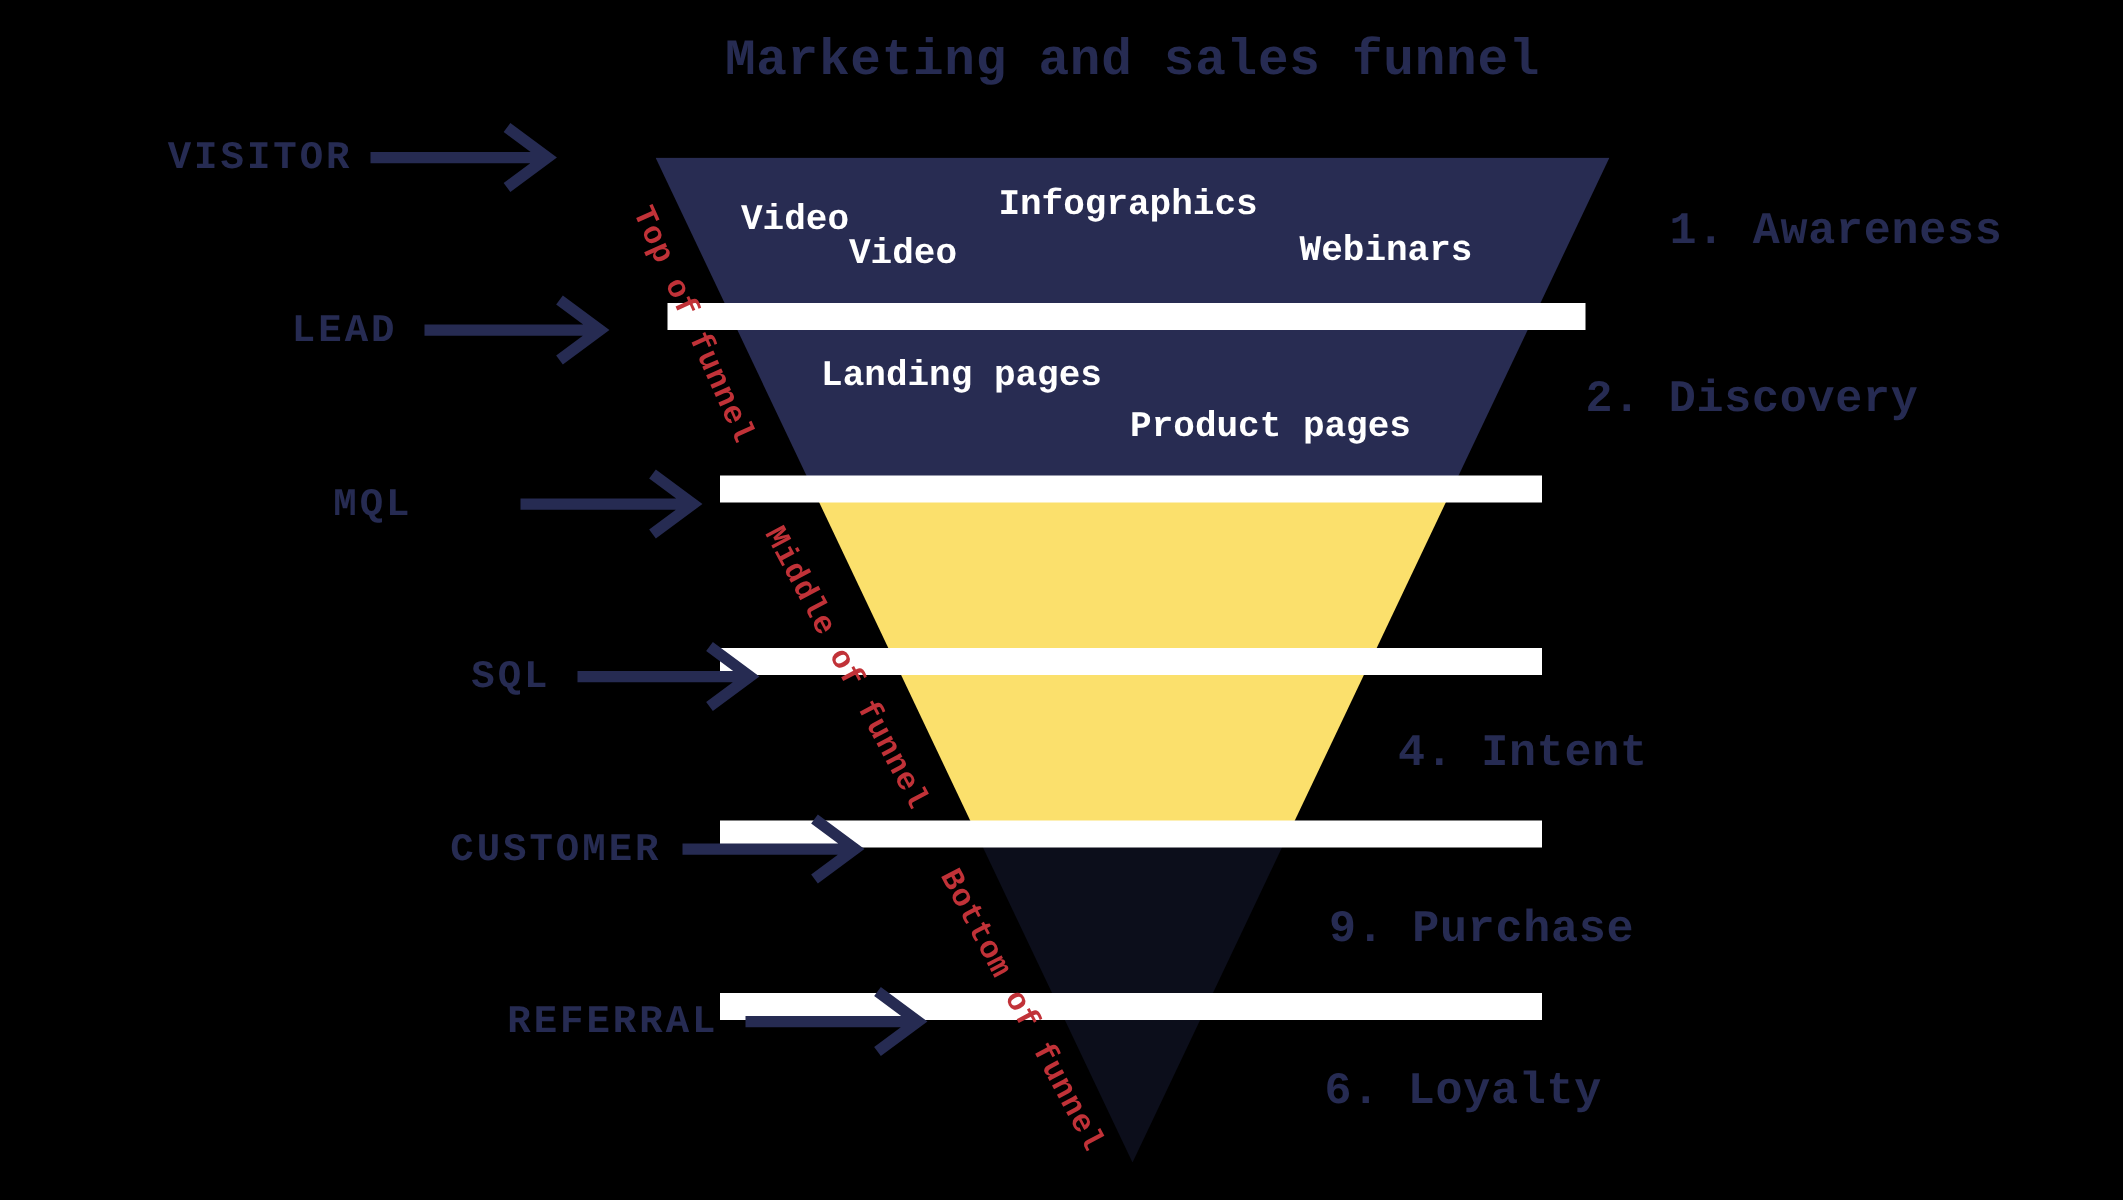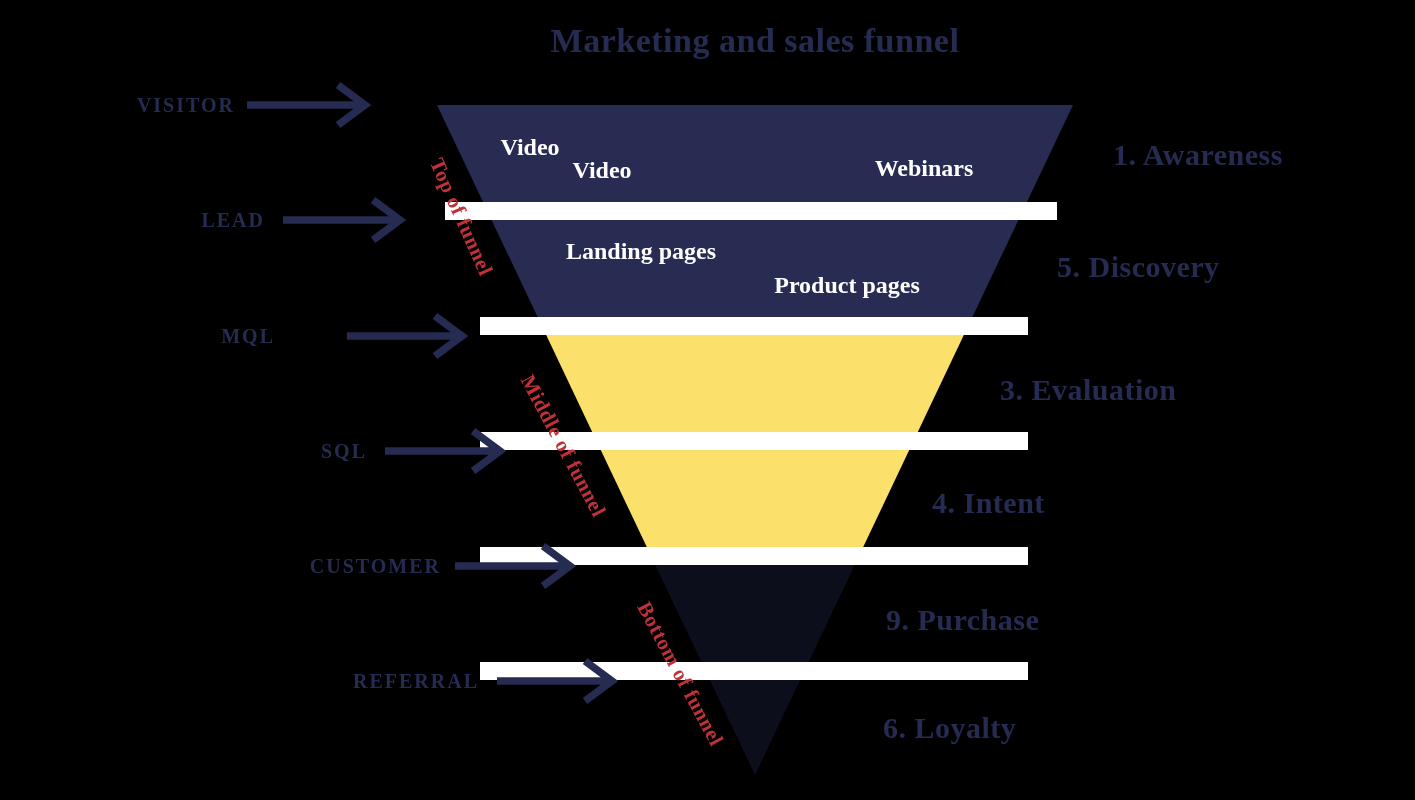--- a/index.html
+++ b/index.html
@@ -11,32 +11,32 @@
     --white:#ffffff;
     --text-navy:#262b52;
   }
   *{margin:0;padding:0;box-sizing:border-box;}
   html,body{background:var(--bg);}
   .canvas{
     position:relative;
     width:1415px;height:800px;
     background:var(--bg);
     overflow:hidden;
-    font-family:Liberation Serif, serif;
+    font-family:Liberation Mono, monospace;
   }
   .title{
     position:absolute;left:755px;top:41px;
     transform:translate(-50%,-50%);
     font-size:34px;font-weight:bold;letter-spacing:0.5px;
     color:var(--text-navy);white-space:nowrap;
   }
   .svg-layer{position:absolute;left:0;top:0;}
   .left-label{
     position:absolute;transform:translate(0,-50%);
-    font-size:20px;font-weight:bold;letter-spacing:2px;
+    font-size:26px;font-weight:bold;letter-spacing:2px;
     color:var(--text-navy);white-space:nowrap;
   }
   .stage-label{
     position:absolute;transform:translate(0,-50%);
     font-size:30px;font-weight:bold;letter-spacing:0.5px;
     color:var(--text-navy);white-space:nowrap;
   }
   .funnel-item{
     position:absolute;transform:translate(-50%,-50%);
     font-size:24px;font-weight:bold;
@@ -84,28 +84,28 @@
   <div class="title">Marketing and sales funnel</div>
 
   <div class="left-label" style="right:1180px;top:105px">VISITOR</div>
   <div class="left-label" style="right:1150px;top:220px">LEAD</div>
   <div class="left-label" style="right:1140px;top:336px">MQL</div>
   <div class="left-label" style="right:1048px;top:451px">SQL</div>
   <div class="left-label" style="right:974px;top:566px">CUSTOMER</div>
   <div class="left-label" style="right:936px;top:681px">REFERRAL</div>
 
   <div class="stage-label" style="left:1113px;top:155px">1. Awareness</div>
-  <div class="stage-label" style="left:1057px;top:267px">5. Discovery</div>
-  <div class="stage-label" style="left:1000px;top:390px">3. Evaluation</div>
+  <div class="stage-label" style="left:1057px;top:267px">2. Discovery</div>
   <div class="stage-label" style="left:932px;top:503px">4. Intent</div>
   <div class="stage-label" style="left:886px;top:620px">9. Purchase</div>
   <div class="stage-label" style="left:883px;top:728px">6. Loyalty</div>
 
   <div class="funnel-item" style="left:530px;top:147px">Video</div>
   <div class="funnel-item" style="left:602px;top:170px">Video</div>
+  <div class="funnel-item" style="left:752px;top:137px">Infographics</div>
   <div class="funnel-item" style="left:924px;top:168px">Webinars</div>
   <div class="funnel-item" style="left:847px;top:285px">Product pages</div>
   <div class="funnel-item" style="left:641px;top:251px">Landing pages</div>
 
   <div class="edge-label" style="--rot:66deg;left:461px;top:217px">Top of funnel</div>
   <div class="edge-label" style="--rot:62deg;left:563px;top:446px">Middle of funnel</div>
   <div class="edge-label" style="--rot:62deg;left:680px;top:674px">Bottom of funnel</div>
 
 </div>
 

